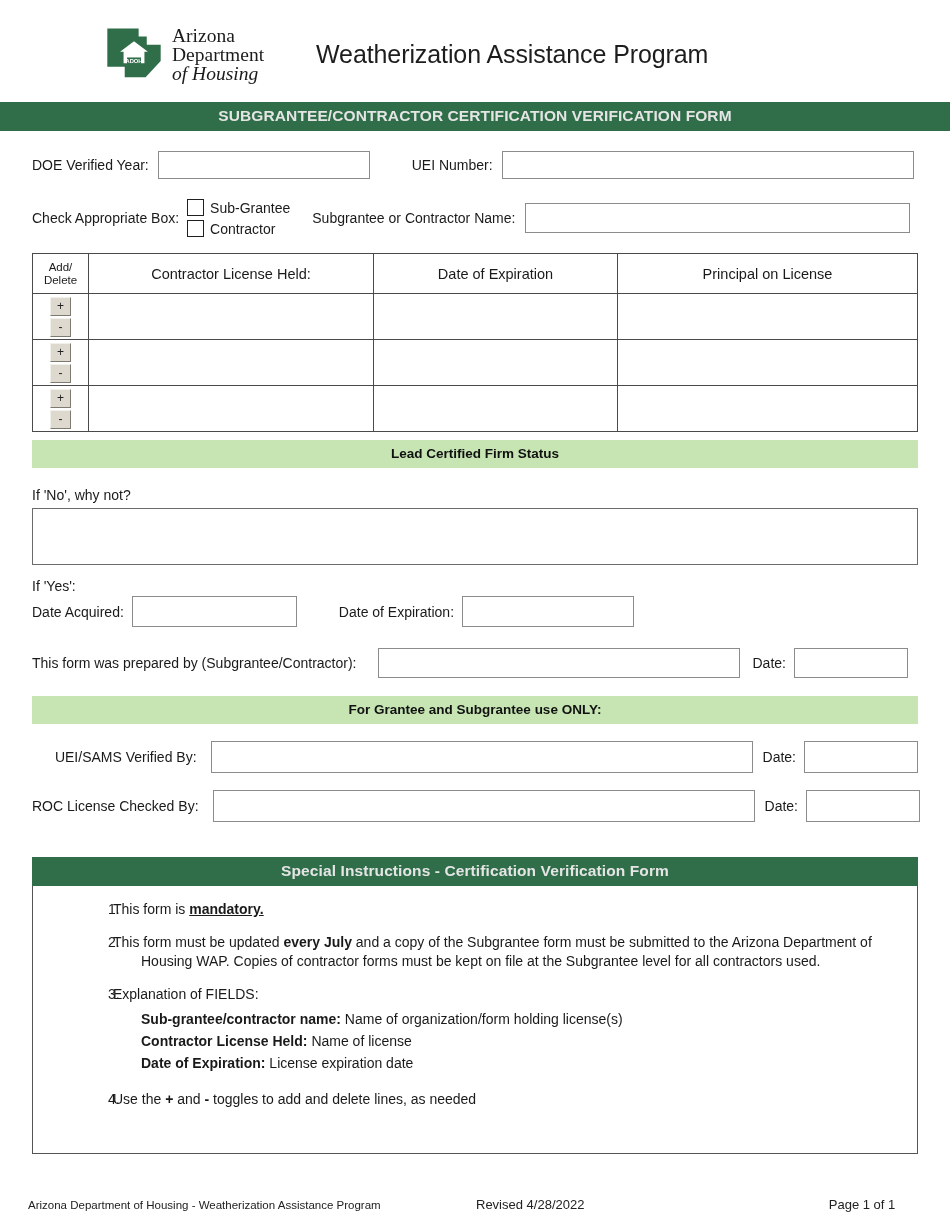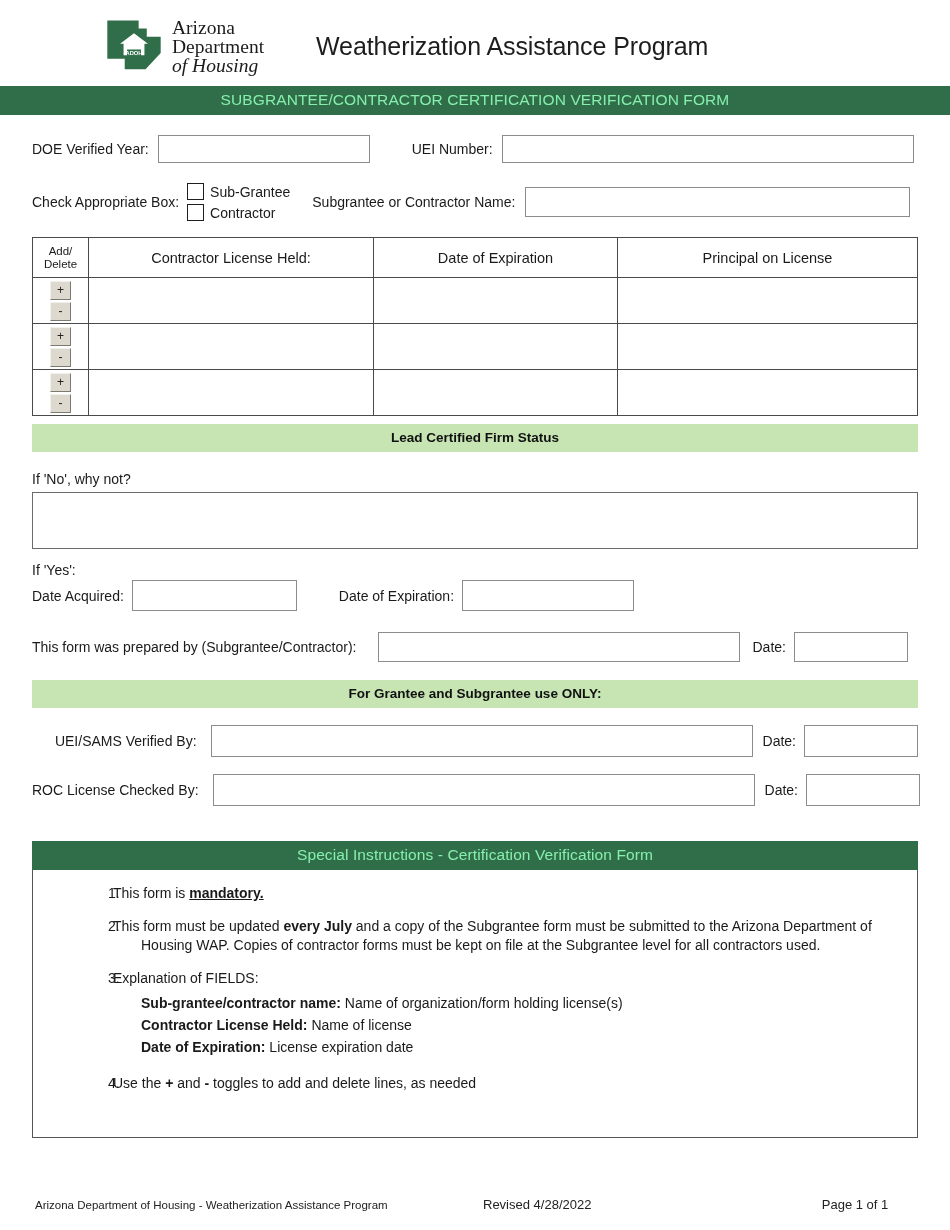--- a/index.html
+++ b/index.html
@@ -15,21 +15,21 @@
     font-family: "Liberation Sans", sans-serif;
     color: #1a1a1a;
     overflow: hidden;
   }
 
   
   .header {
     display: flex;
     align-items: center;
     padding: 18px 4px 12px 105px;
-    height: 86px;
+    height: 102px;
   }
   .logo-wrap {
     display: flex;
     align-items: center;
     gap: 9px;
   }
   .logo-mark {
     width: 58px;
     height: 58px;
     flex: 0 0 58px;
@@ -47,22 +47,22 @@
     font-size: 25px;
     color: #1d1d1d;
     margin-left: 52px;
     letter-spacing: -0.1px;
     white-space: nowrap;
   }
 
   
   .bar-dark {
     background: #2f6e49;
-    color: #86efac;
-    font-weight: normal;
+    color: #e5e5e5;
+    font-weight: bold;
     font-size: 15.5px;
     text-align: center;
     padding: 5px 8px 6px;
     letter-spacing: 0.1px;
   }
   .bar-light {
     background: #c6e5b3;
     color: #111111;
     font-weight: bold;
     font-size: 13.5px;
@@ -202,21 +202,21 @@
   .sub-list div { margin-bottom: 3px; }
   .u { text-decoration: underline; }
   b { font-weight: bold; }
 
   
   .footer {
     position: absolute;
     left: 0;
     right: 0;
     bottom: 18px;
-    padding: 0 35px;
+    padding: 0 28px;
     display: flex;
     align-items: baseline;
     font-size: 11.5px;
     color: #222;
   }
   .footer .f-left { width: 420px; }
   .footer .f-mid { flex: 1; text-align: left; font-size: 13px; padding-left: 28px;}
   .footer .f-right { width: 120px; text-align: center; font-size: 13px; }
 </style>
 </head>

